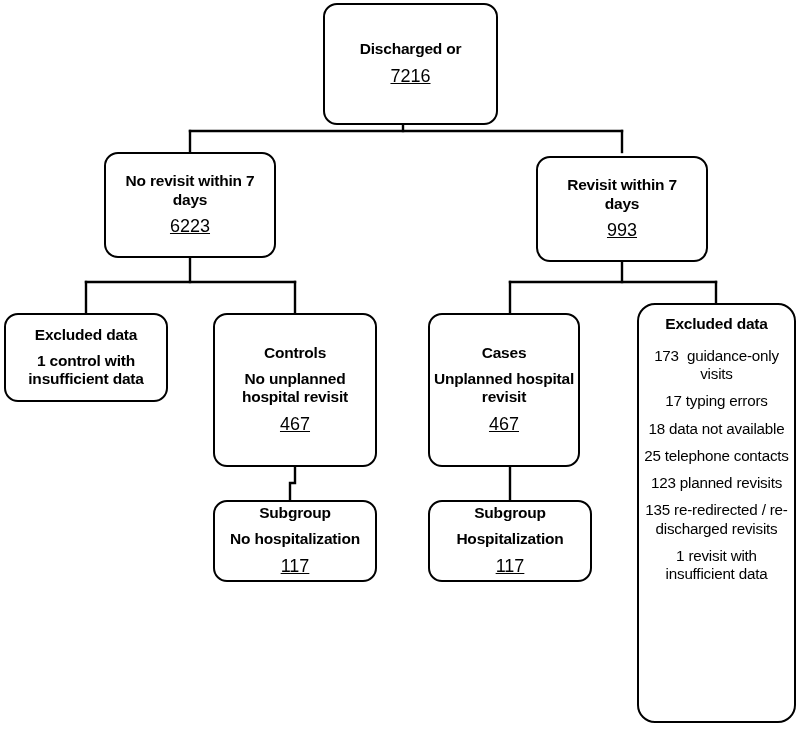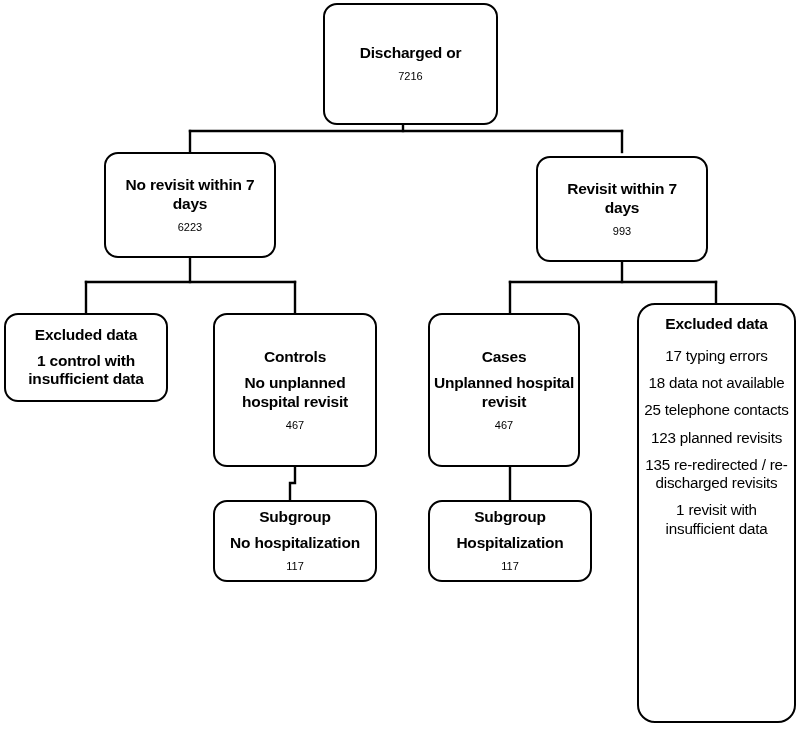--- a/index.html
+++ b/index.html
@@ -45,22 +45,23 @@
     letter-spacing: -0.2px;
   }
   .node .line {
     font-weight: bold;
     font-size: 15.5px;
     line-height: 1.22;
     letter-spacing: -0.2px;
   }
   .node .num {
     font-weight: normal;
-    font-size: 11px;
+    font-size: 18px;
     line-height: 1.22;
+    text-decoration: underline;
   }
   .gap-sm { height: 7px; }
 
   
   #node-root        { left: 316px; top: 3px;   width: 175px; height: 122px; margin-left: 7px; }
   #node-norevisit   { left: 104px; top: 152px; width: 172px; height: 106px; }
   #node-revisit     { left: 536px; top: 156px; width: 172px; height: 106px; }
   #node-excl-left   { left: 4px;   top: 313px; width: 164px; height: 89px;  }
   #node-controls    { left: 213px; top: 313px; width: 164px; height: 154px; }
   #node-cases       { left: 428px; top: 313px; width: 152px; height: 154px; }
@@ -166,20 +167,21 @@
   <div class="node" id="node-sub-right">
     <div class="title">Subgroup</div>
     <div class="gap-sm"></div>
     <div class="line">Hospitalization</div>
     <div class="gap-sm"></div>
     <div class="num">117</div>
   </div>
 
   <div class="node" id="node-excl-right">
     <div class="title">Excluded data</div>
+    <div class="item">173  guidance-only visits</div>
     <div class="item">17 typing errors</div>
     <div class="item">18 data not available</div>
     <div class="item">25 telephone contacts</div>
     <div class="item">123 planned revisits</div>
     <div class="item">135 re-redirected / re-discharged revisits</div>
     <div class="item">1 revisit with insufficient data</div>
   </div>
 
 </div>
 

